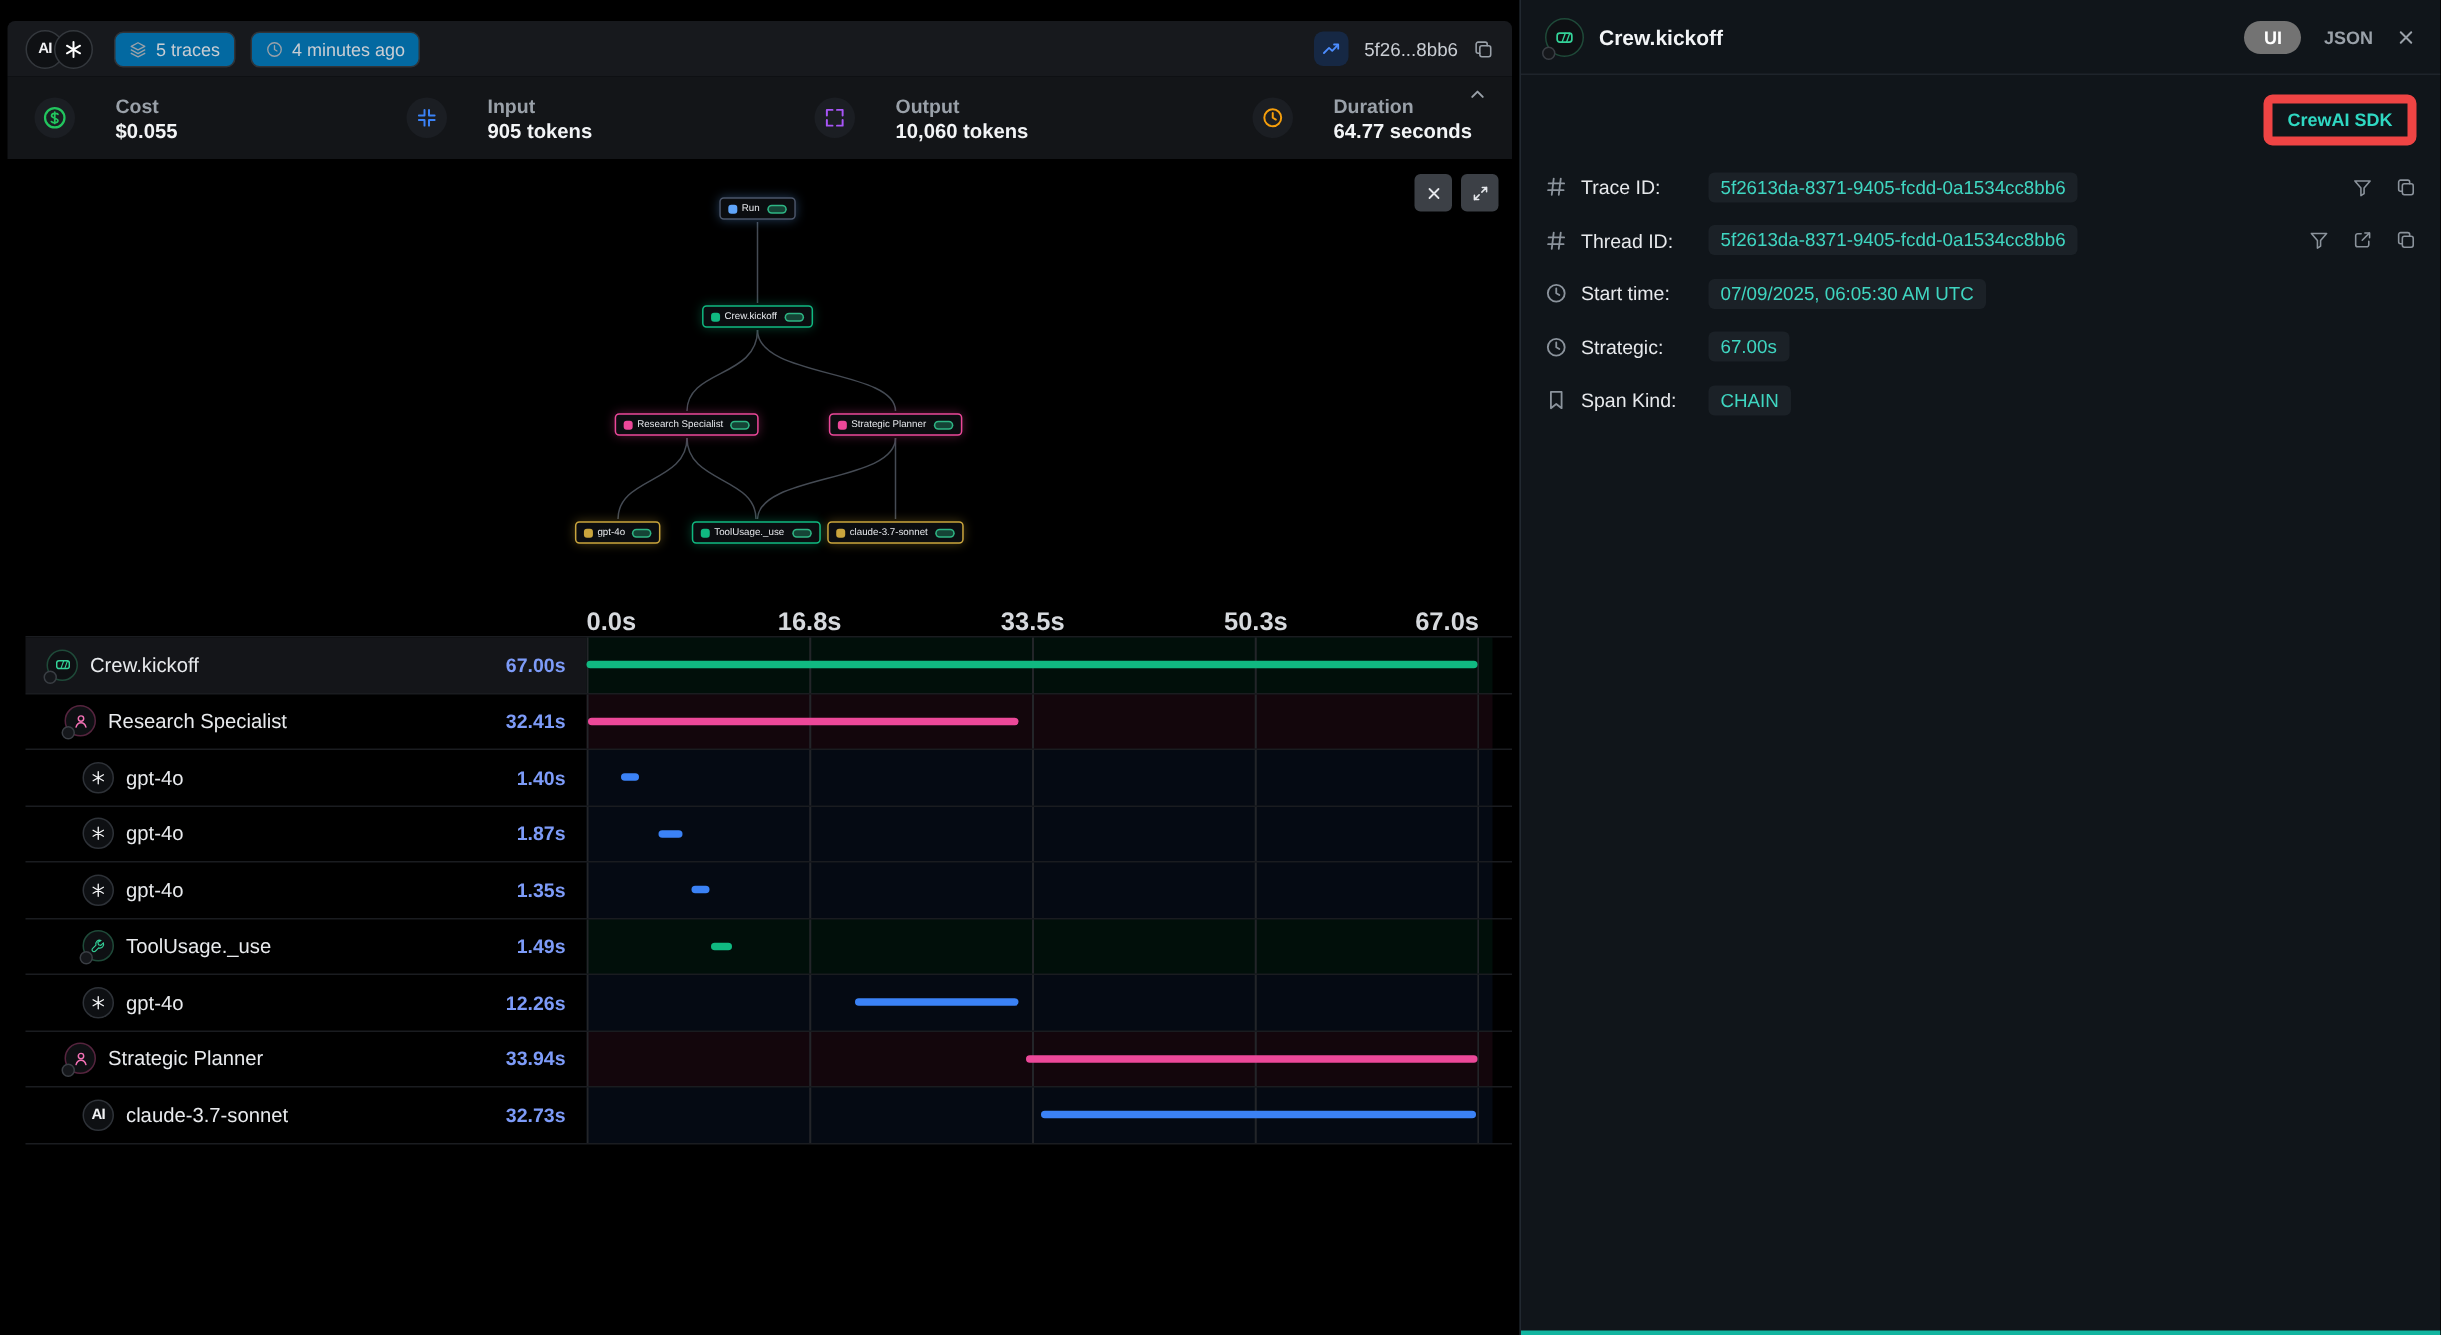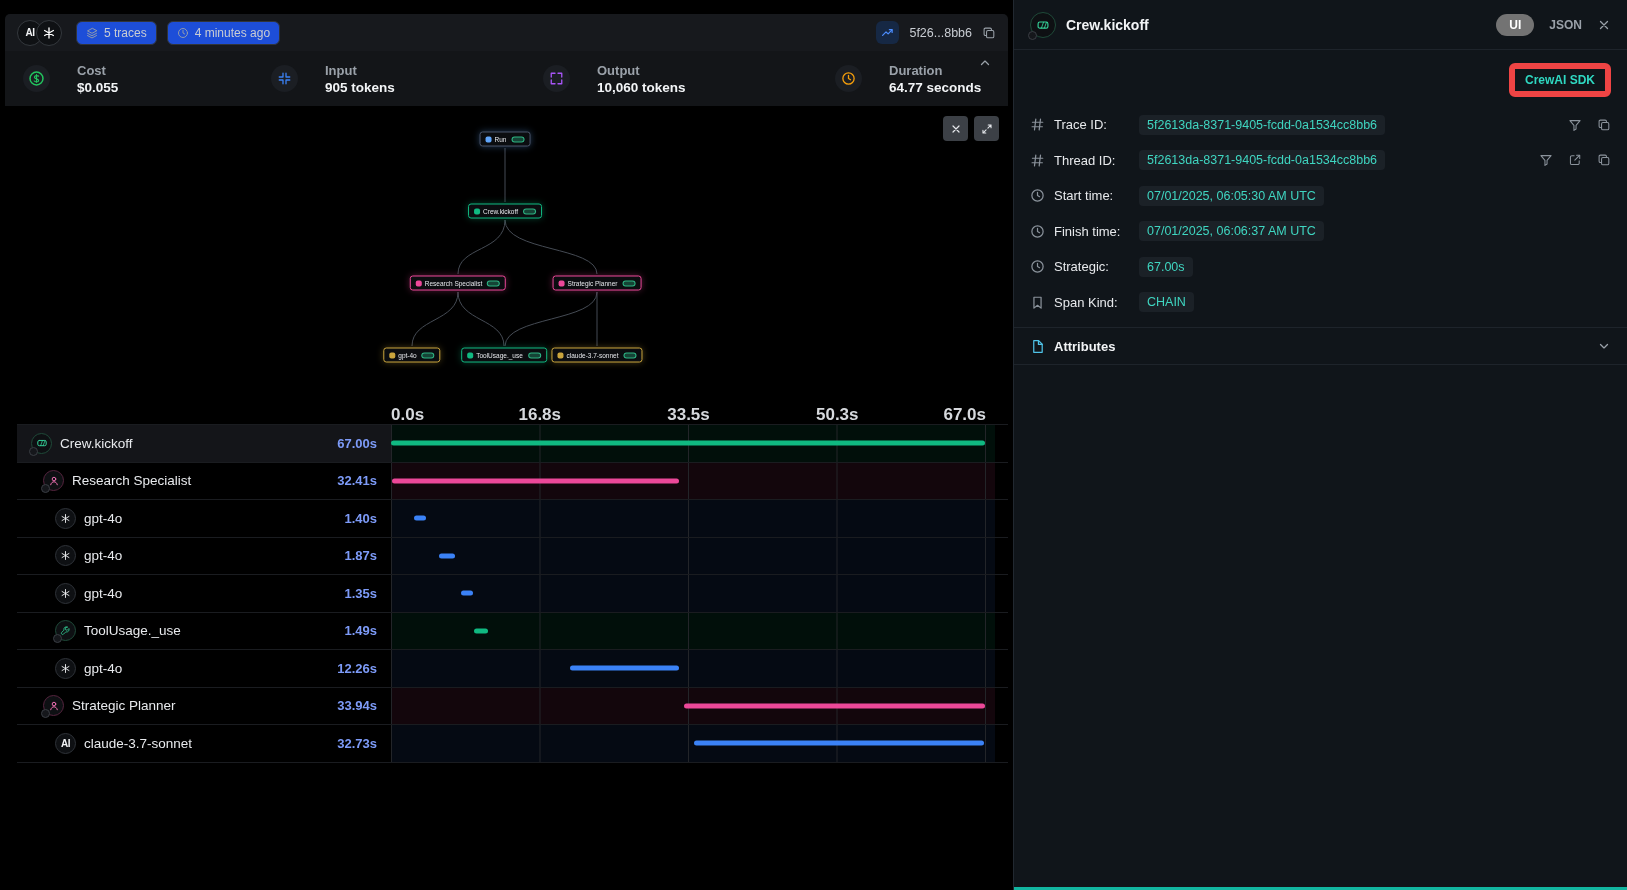--- a/index.html
+++ b/index.html
@@ -10,21 +10,21 @@
 
   .svgwrap{display:inline-flex;align-items:center;justify-content:center;line-height:0}
   .svgwrap svg{display:block}
 
   
   .topbar{height:37px;background:#17191d;border-radius:5px 5px 0 0;display:flex;align-items:center;padding:0 12px;gap:10px}
   .logo-stack{display:flex;align-items:center;margin-right:4px}
   .logo-circle{width:26px;height:26px;border-radius:50%;background:#0f1114;border:1px solid #34383d;display:flex;align-items:center;justify-content:center;color:#fff}
   .logo-circle + .logo-circle{margin-left:-7px}
   .ai-text{font-weight:bold;font-size:10px;letter-spacing:-.5px;color:#f2f3f5}
-  .tb-badge{display:inline-flex;align-items:center;gap:6px;background:#1d4ed8;border:1px solid #303439;border-radius:6px;padding:4px 9px;font-size:12px;color:#c9cdd3;cursor:pointer}
+  .tb-badge{display:inline-flex;align-items:center;gap:6px;background:#0369a1;border:1px solid #303439;border-radius:6px;padding:4px 9px;font-size:12px;color:#c9cdd3;cursor:pointer}
   .tb-badge .svgwrap{color:#9aa1a9}
   .tb-right{margin-left:auto;display:flex;align-items:center;gap:10px}
   .metric-sq{width:23px;height:23px;border-radius:6px;background:#162844;display:flex;align-items:center;justify-content:center;color:#4c8dff;cursor:pointer}
   .tb-id{font-size:12.5px;color:#c9cdd3}
   .tb-copy{color:#9aa1a9;cursor:pointer}
 
   
   .stats{height:55px;background:#131518;position:relative;display:flex;align-items:center;padding:0 18px}
   .stats-items{display:grid;grid-template-columns:248px 272px 292px auto;width:100%;align-items:center}
   .stat{display:flex;align-items:center;gap:27px}
@@ -513,66 +513,41 @@
           </span>
         </div>
         <div class="rp-row">
           <span class="rp-ic svgwrap">
             <svg width="15" height="15" viewBox="0 0 16 16" fill="none" stroke="currentColor" stroke-width="1.3" stroke-linecap="round" stroke-linejoin="round">
               <circle cx="8" cy="8" r="6"></circle>
               <path d="M8 4.6V8l2.2 1.3"></path>
             </svg>
           </span>
           <span class="rp-label">Start time:</span>
-          <span class="rp-value">07/01/2025, 06:05:30 AM UTC</span>
+          <span class="rp-value">07/09/2025, 06:05:30 AM UTC</span>
           <span class="rp-actions"></span>
         </div>
         <div class="rp-row">
           <span class="rp-ic svgwrap">
             <svg width="15" height="15" viewBox="0 0 16 16" fill="none" stroke="currentColor" stroke-width="1.3" stroke-linecap="round" stroke-linejoin="round">
               <circle cx="8" cy="8" r="6"></circle>
               <path d="M8 4.6V8l2.2 1.3"></path>
             </svg>
           </span>
-          <span class="rp-label">Finish time:</span>
-          <span class="rp-value">07/01/2025, 06:06:37 AM UTC</span>
-          <span class="rp-actions"></span>
-        </div>
-        <div class="rp-row">
-          <span class="rp-ic svgwrap">
-            <svg width="15" height="15" viewBox="0 0 16 16" fill="none" stroke="currentColor" stroke-width="1.3" stroke-linecap="round" stroke-linejoin="round">
-              <circle cx="8" cy="8" r="6"></circle>
-              <path d="M8 4.6V8l2.2 1.3"></path>
-            </svg>
-          </span>
           <span class="rp-label">Strategic:</span>
           <span class="rp-value">67.00s</span>
           <span class="rp-actions"></span>
         </div>
         <div class="rp-row">
           <span class="rp-ic svgwrap">
             <svg width="15" height="15" viewBox="0 0 16 16" fill="none" stroke="currentColor" stroke-width="1.3" stroke-linecap="round" stroke-linejoin="round">
               <path d="M4.2 2.4h7.6V14L8 11l-3.8 3z"></path>
             </svg>
           </span>
           <span class="rp-label">Span Kind:</span>
           <span class="rp-value">CHAIN</span>
           <span class="rp-actions"></span>
         </div>
       </div>
-    <div class="rp-attrs">
-      <span class="rp-attr-ic svgwrap" id="rp-file-ic">
-          <svg width="15" height="15" viewBox="0 0 16 16" fill="none" stroke="currentColor" stroke-width="1.3" stroke-linecap="round" stroke-linejoin="round">
-            <path d="M4 1.8h5.2L13 5.6v8.6H4z"></path>
-            <path d="M9 1.8v4h4"></path>
-          </svg>
-        </span>
-      <span class="rp-attr-label">Attributes</span>
-      <span class="rp-chev svgwrap" id="rp-chev-ic">
-          <svg width="14" height="14" viewBox="0 0 16 16" fill="none" stroke="currentColor" stroke-width="1.5" stroke-linecap="round" stroke-linejoin="round">
-            <path d="M4 6.2 8 10.2l4-4"></path>
-          </svg>
-        </span>
-    </div>
     <div class="rp-scrollbar"></div>
   </div>
 
 </div>
 
 </body></html>

